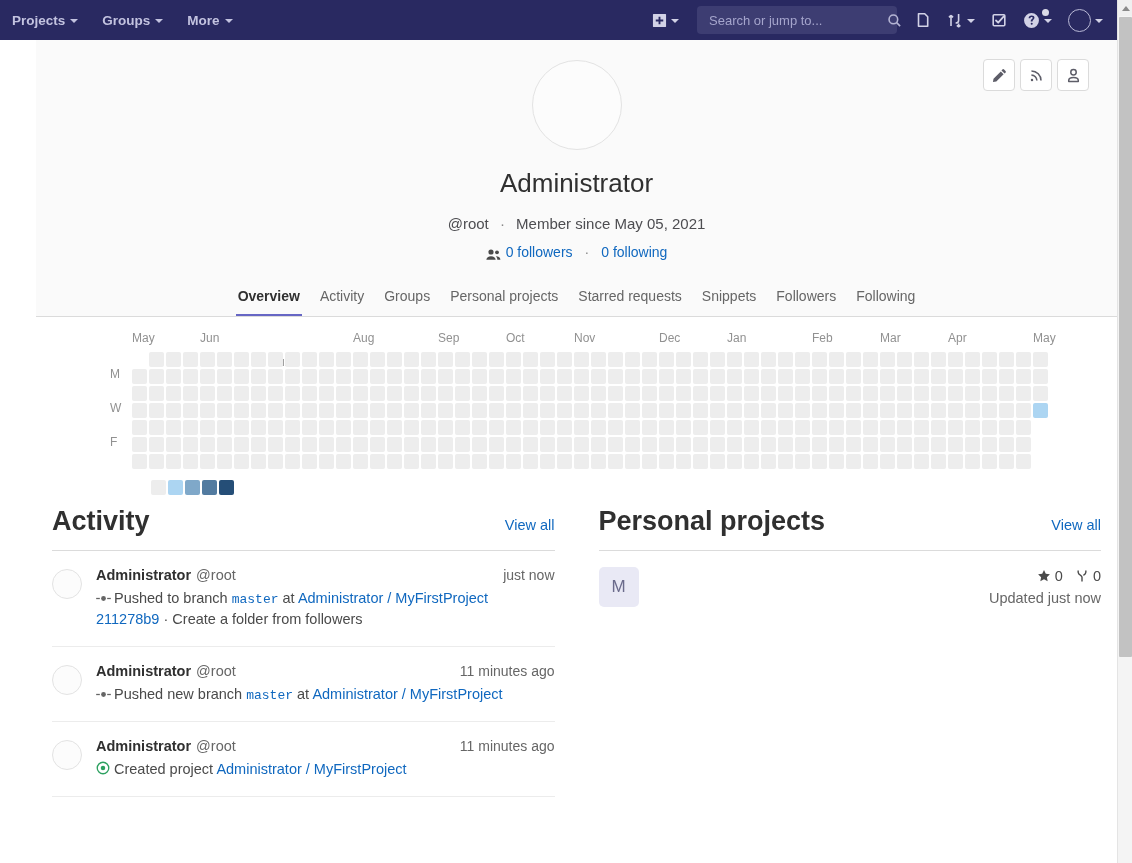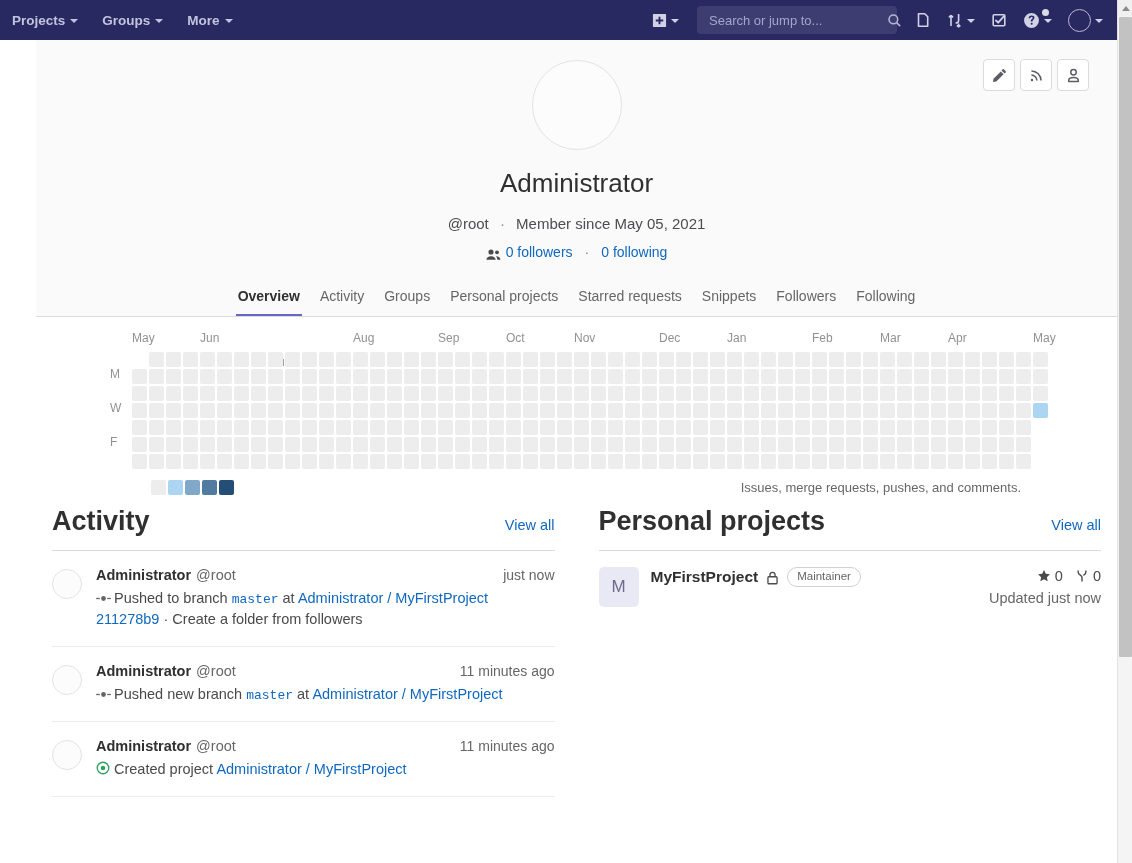--- a/index.html
+++ b/index.html
@@ -790,21 +790,20 @@
           <div class="cell" style="left: 901px; top: 72px; background: rgb(172, 213, 242);"></div>
         </div>
       <div class="legend-row">
         <div class="legend" id="legend">
             <i style="background: rgb(237, 237, 237);"></i>
             <i style="background: rgb(172, 213, 242);"></i>
             <i style="background: rgb(127, 168, 201);"></i>
             <i style="background: rgb(82, 123, 160);"></i>
             <i style="background: rgb(37, 78, 119);"></i>
           </div>
-        <div class="legend-caption">Issues, merge requests, pushes, and comments.</div>
       </div>
     </div>
 
     <div class="cols">
 
       <div class="col">
         <div class="section-head">
           <h2 class="section-title">Activity</h2>
           <a class="view-all">View all</a>
         </div>
@@ -858,30 +857,20 @@
 
       <div class="col right">
         <div class="section-head">
           <h2 class="section-title">Personal projects</h2>
           <a class="view-all">View all</a>
         </div>
         <div id="projects">
             <div class="project-row">
               <div class="proj-avatar">M</div>
               <div class="proj-main">
-                <div class="proj-title-line">
-                  <span class="proj-name">MyFirstProject</span>
-                  <span style="color:#4a4a4a;position:relative;top:1px">
-                    <svg width="13" height="14" viewBox="0 0 14 16" fill="none" stroke="currentColor" stroke-width="1.5">
-                      <rect x="1.8" y="6.6" width="10.4" height="8" rx="1"></rect>
-                      <path d="M4.1 6.6V4.4a2.9 2.9 0 015.8 0v2.2"></path>
-                    </svg>
-                  </span>
-                  <span class="proj-badge">Maintainer</span>
-                </div>
               </div>
               <div>
                 <div class="proj-stats"><span class="stat">
                     <span>
                       <svg width="14" height="14" viewBox="0 0 16 16" fill="currentColor">
                         <path d="M8 1.2l2.05 4.3 4.7.6-3.45 3.25.9 4.65L8 11.75 3.8 14l.9-4.65L1.25 6.1l4.7-.6z"></path>
                       </svg>
                     </span>
                     <span>0</span>
                   </span><span class="stat">

